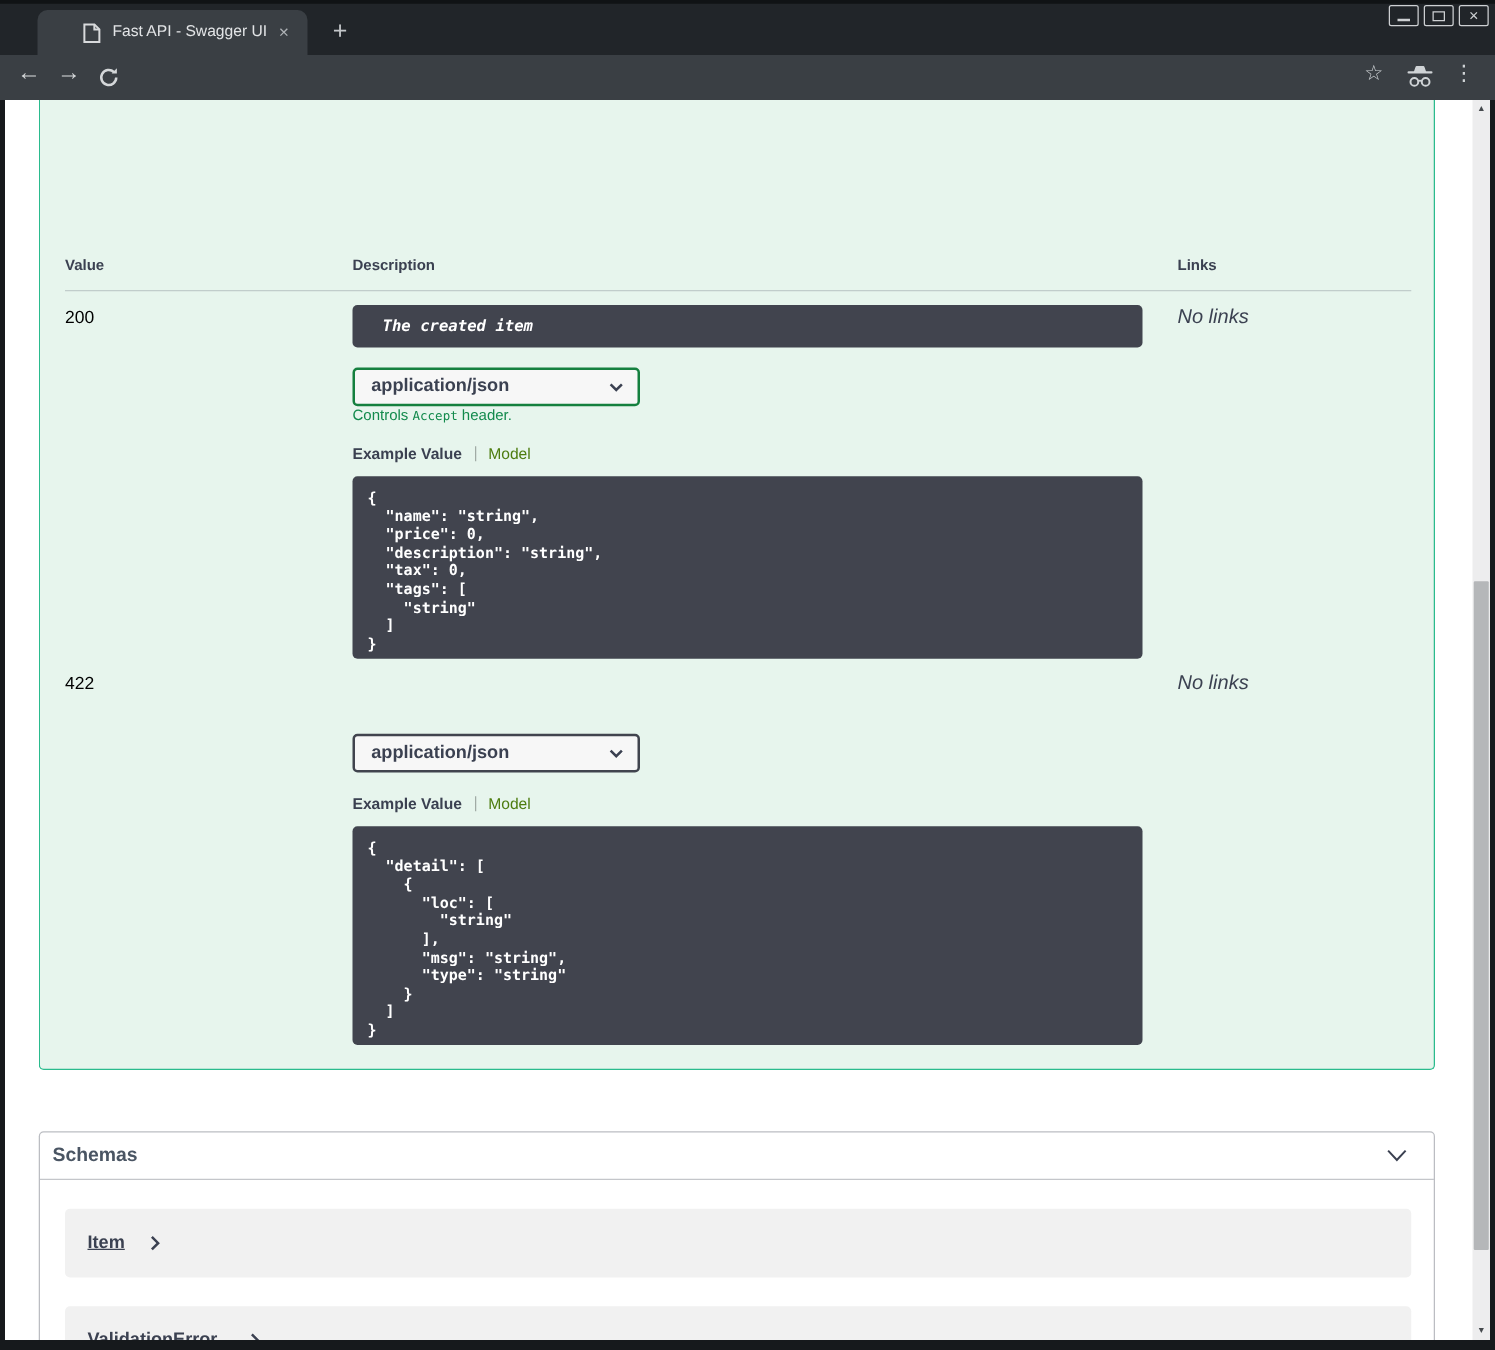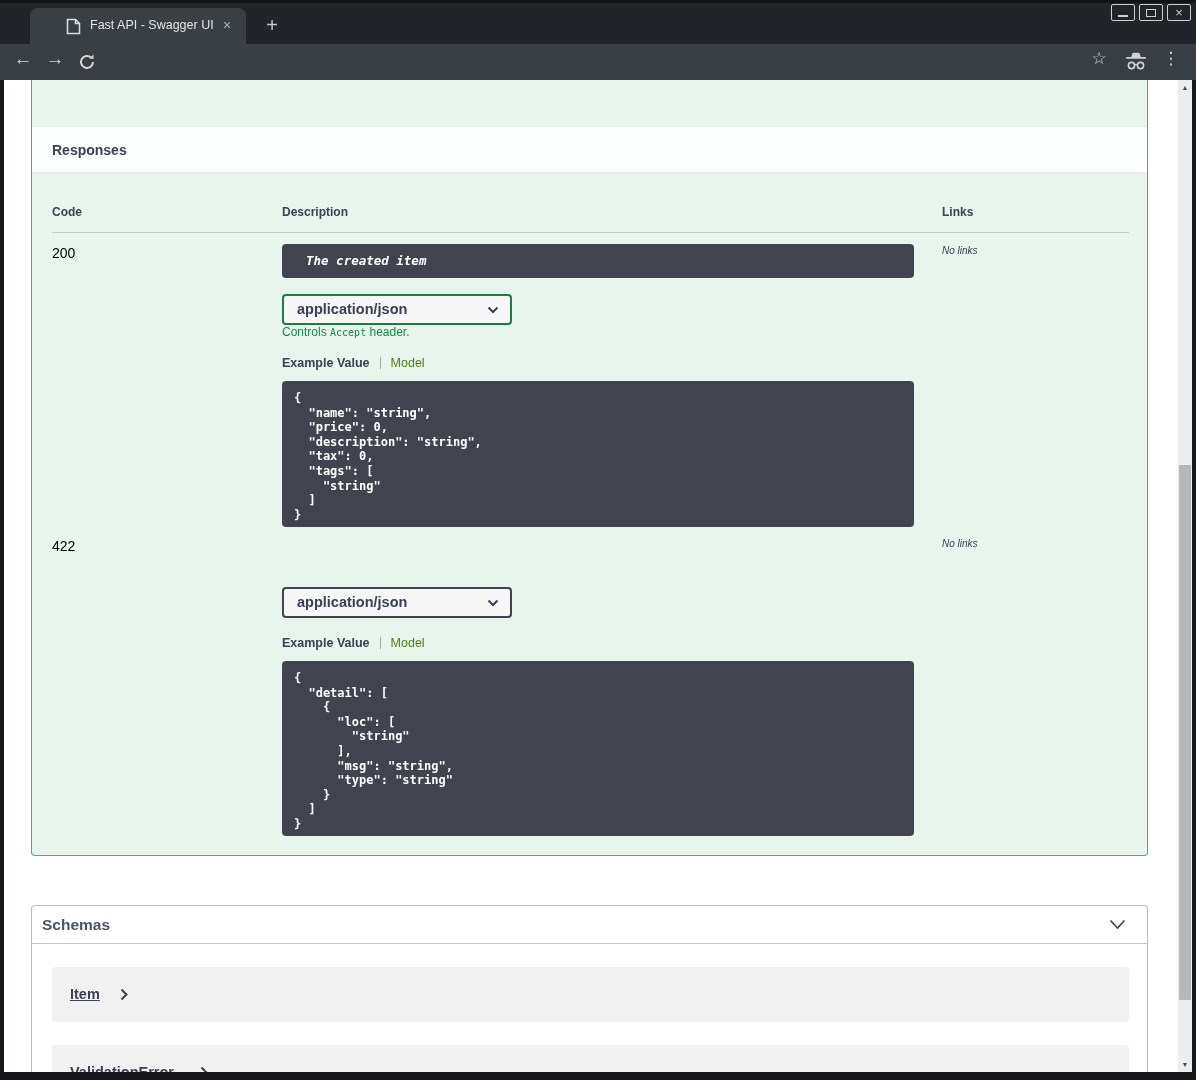--- a/index.html
+++ b/index.html
@@ -77,21 +77,21 @@
     position:absolute; left:0; top:46px; width:100%; height:47px;
     background:rgba(255,255,255,0.85);
     border-top:1px solid rgba(59,65,81,0.10); border-bottom:1px solid rgba(59,65,81,0.10);
   }
   .section-header h4 { margin:0; padding:0 0 0 20px; line-height:46px; font-size:14px; color:#3b4151; }
 
   .col-head { position:absolute; font-size:12px; font-weight:bold; color:#3b4151; }
   .thead-rule { position:absolute; left:20px; top:152px; width:1077px; height:0; border-bottom:1px solid rgba(59,65,81,0.22); }
 
   .code-cell { position:absolute; left:20px; font-size:14px; color:#000000; }
-  .nolinks { position:absolute; left:910px; font-size:10px; font-style:italic; color:#3b4151; }
+  .nolinks { position:absolute; left:910px; font-size:16px; font-style:italic; color:#3b4151; }
 
   .desc-box {
     position:absolute; left:250px; width:632px; height:34px;
     background:#41444e; border-radius:4px; color:#ffffff;
     font-size:12.5px; font-style:italic; font-weight:bold; line-height:34px;
     padding-left:24px;
   }
   .media-select {
     position:absolute; left:250px; width:230px; height:31px;
     background:#f7f7f7; border:2px solid #41444e; border-radius:4px;
@@ -180,25 +180,22 @@
     <circle cx="16.5" cy="13.5" r="3.1" fill="none" stroke="#cfd3d6" stroke-width="1.6"></circle>
     <path d="M10.6 13 q1.4 -1 2.8 0" fill="none" stroke="#cfd3d6" stroke-width="1.4"></path>
   </svg>
   <span class="tb-right" style="left:1160px;">⋮</span>
 </div>
 
 <div class="viewport">
   <div class="page">
 
     <div class="opblock">
-      <div class="section-header">
-        <h4>Responses</h4>
-      </div>
-
-      <span class="col-head" style="left:20px; top:125px;">Code</span>
+
+      <span class="col-head" style="left:20px; top:125px;">Value</span>
       <span class="col-head" style="left:250px; top:125px;">Description</span>
       <span class="col-head" style="left:910px; top:125px;">Links</span>
       <div class="thead-rule"></div>
 
       <span class="code-cell" style="top:165px;">200</span>
       <div class="desc-box mono" style="top:164px;">The created item</div>
       <div class="media-select accept" style="top:214px;">
         <span>application/json</span>
         <svg class="sel-chevron" width="12" height="8" viewBox="0 0 12 8">
             <path d="M1.5 1.5 L6 6 L10.5 1.5" fill="none" stroke="#3b4151" stroke-width="2"></path>

